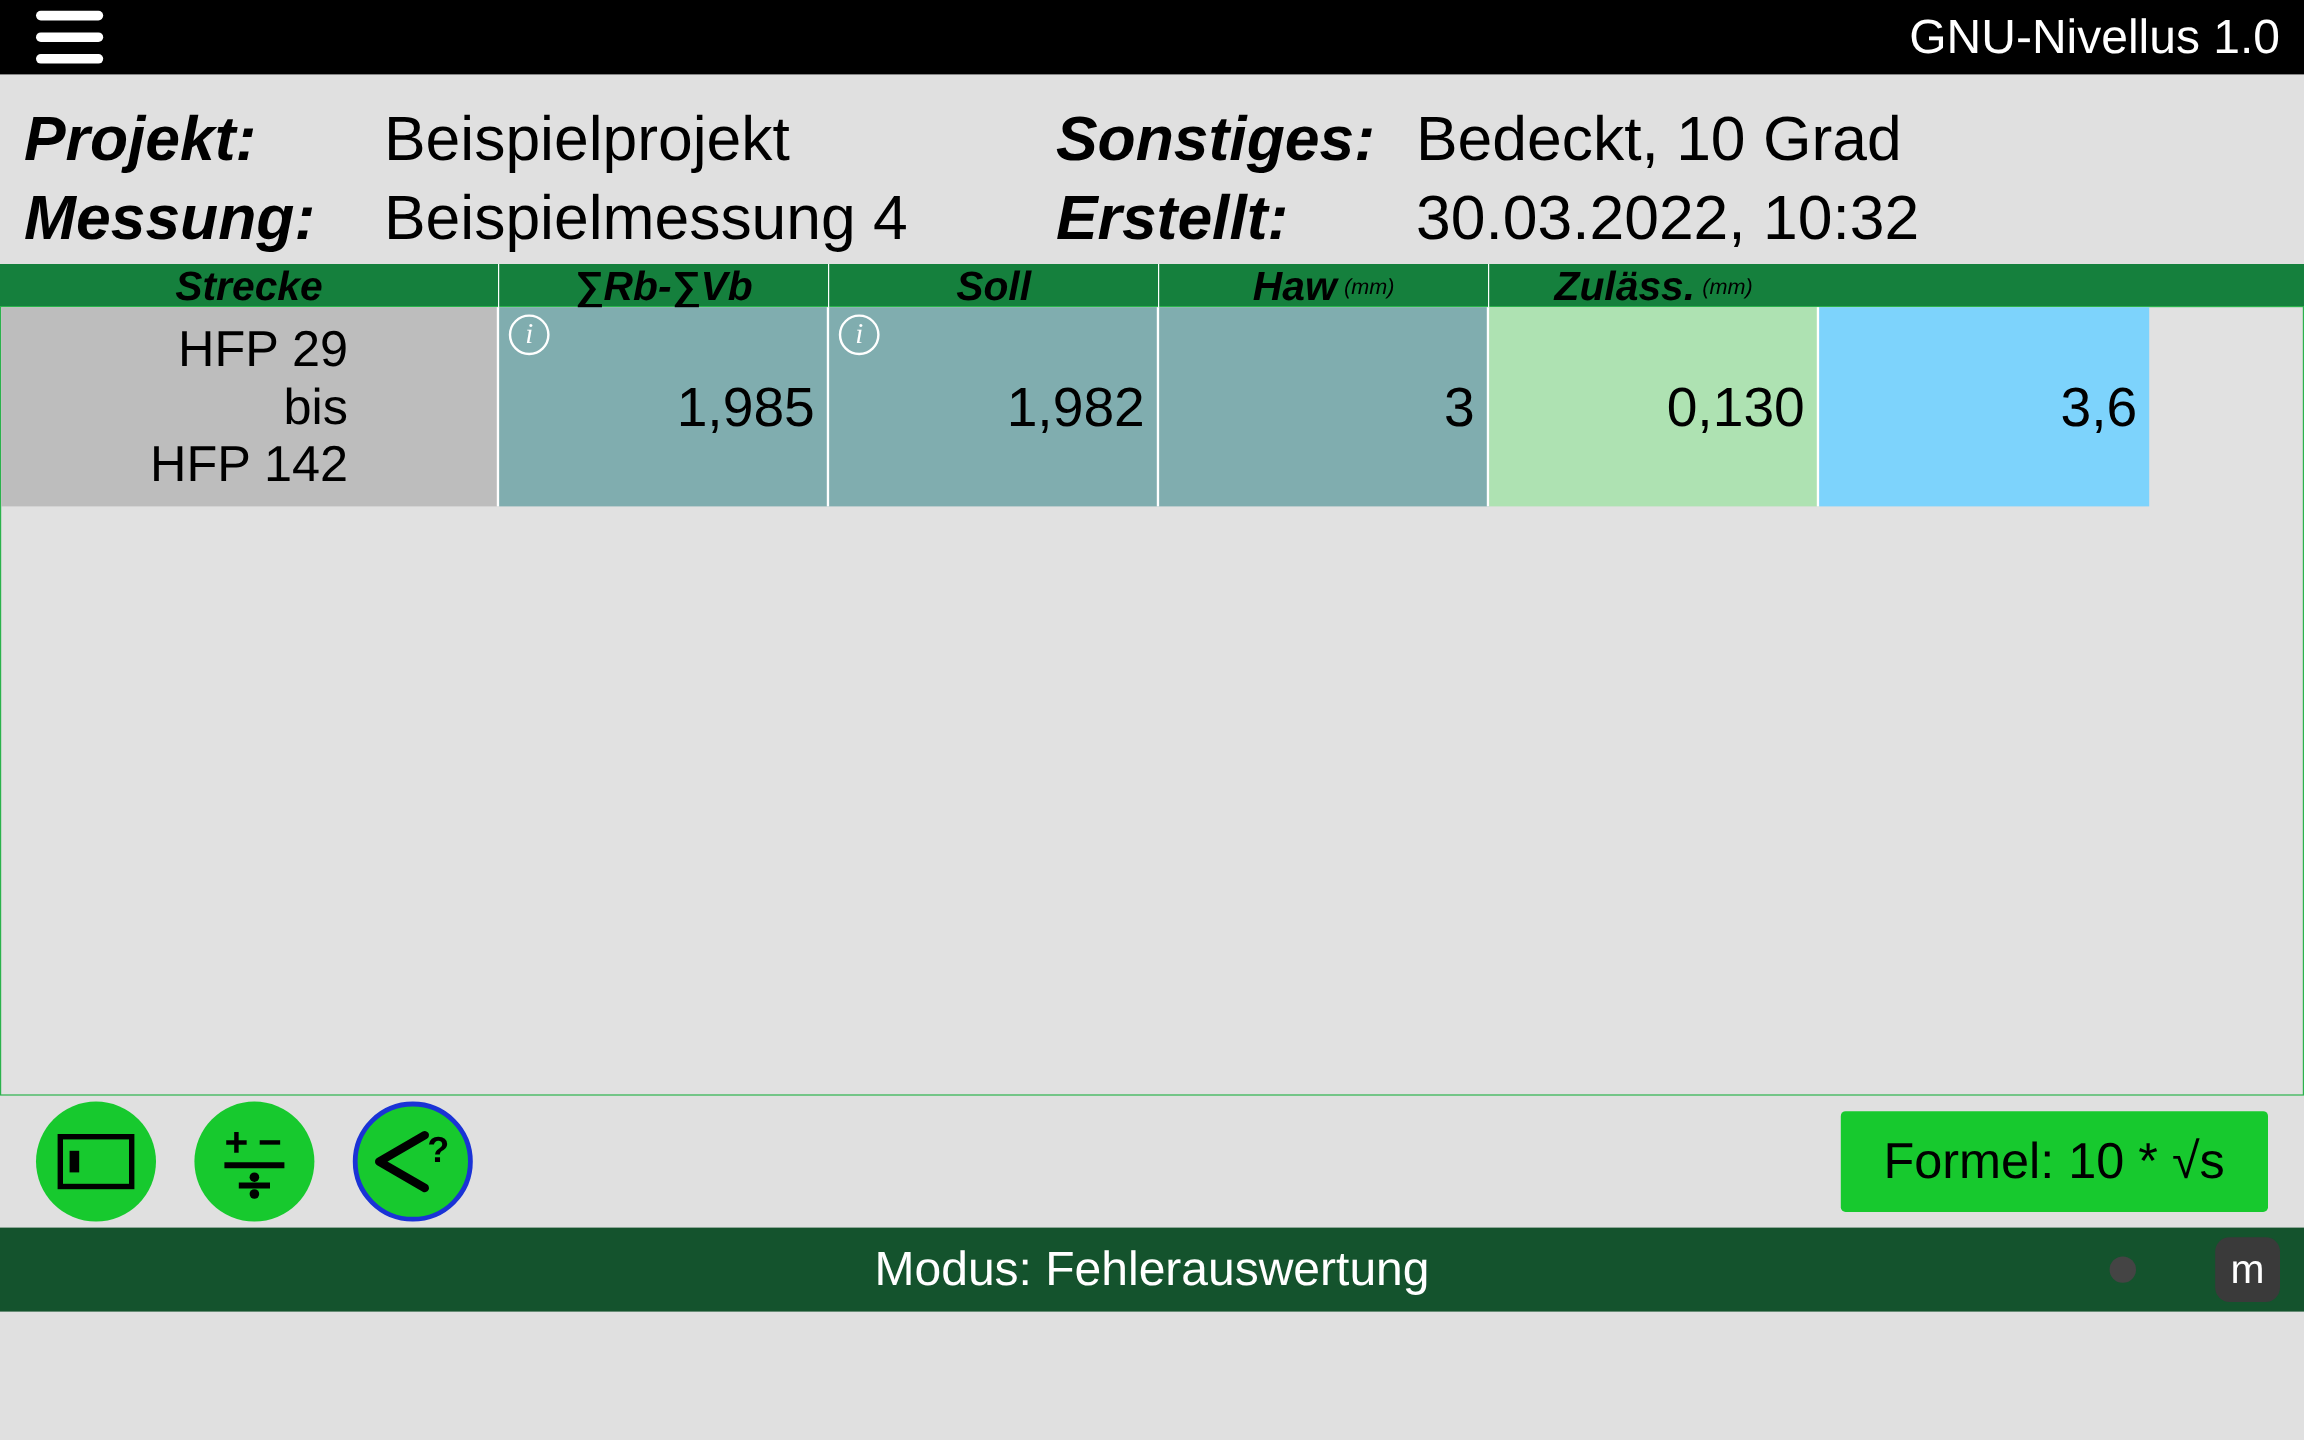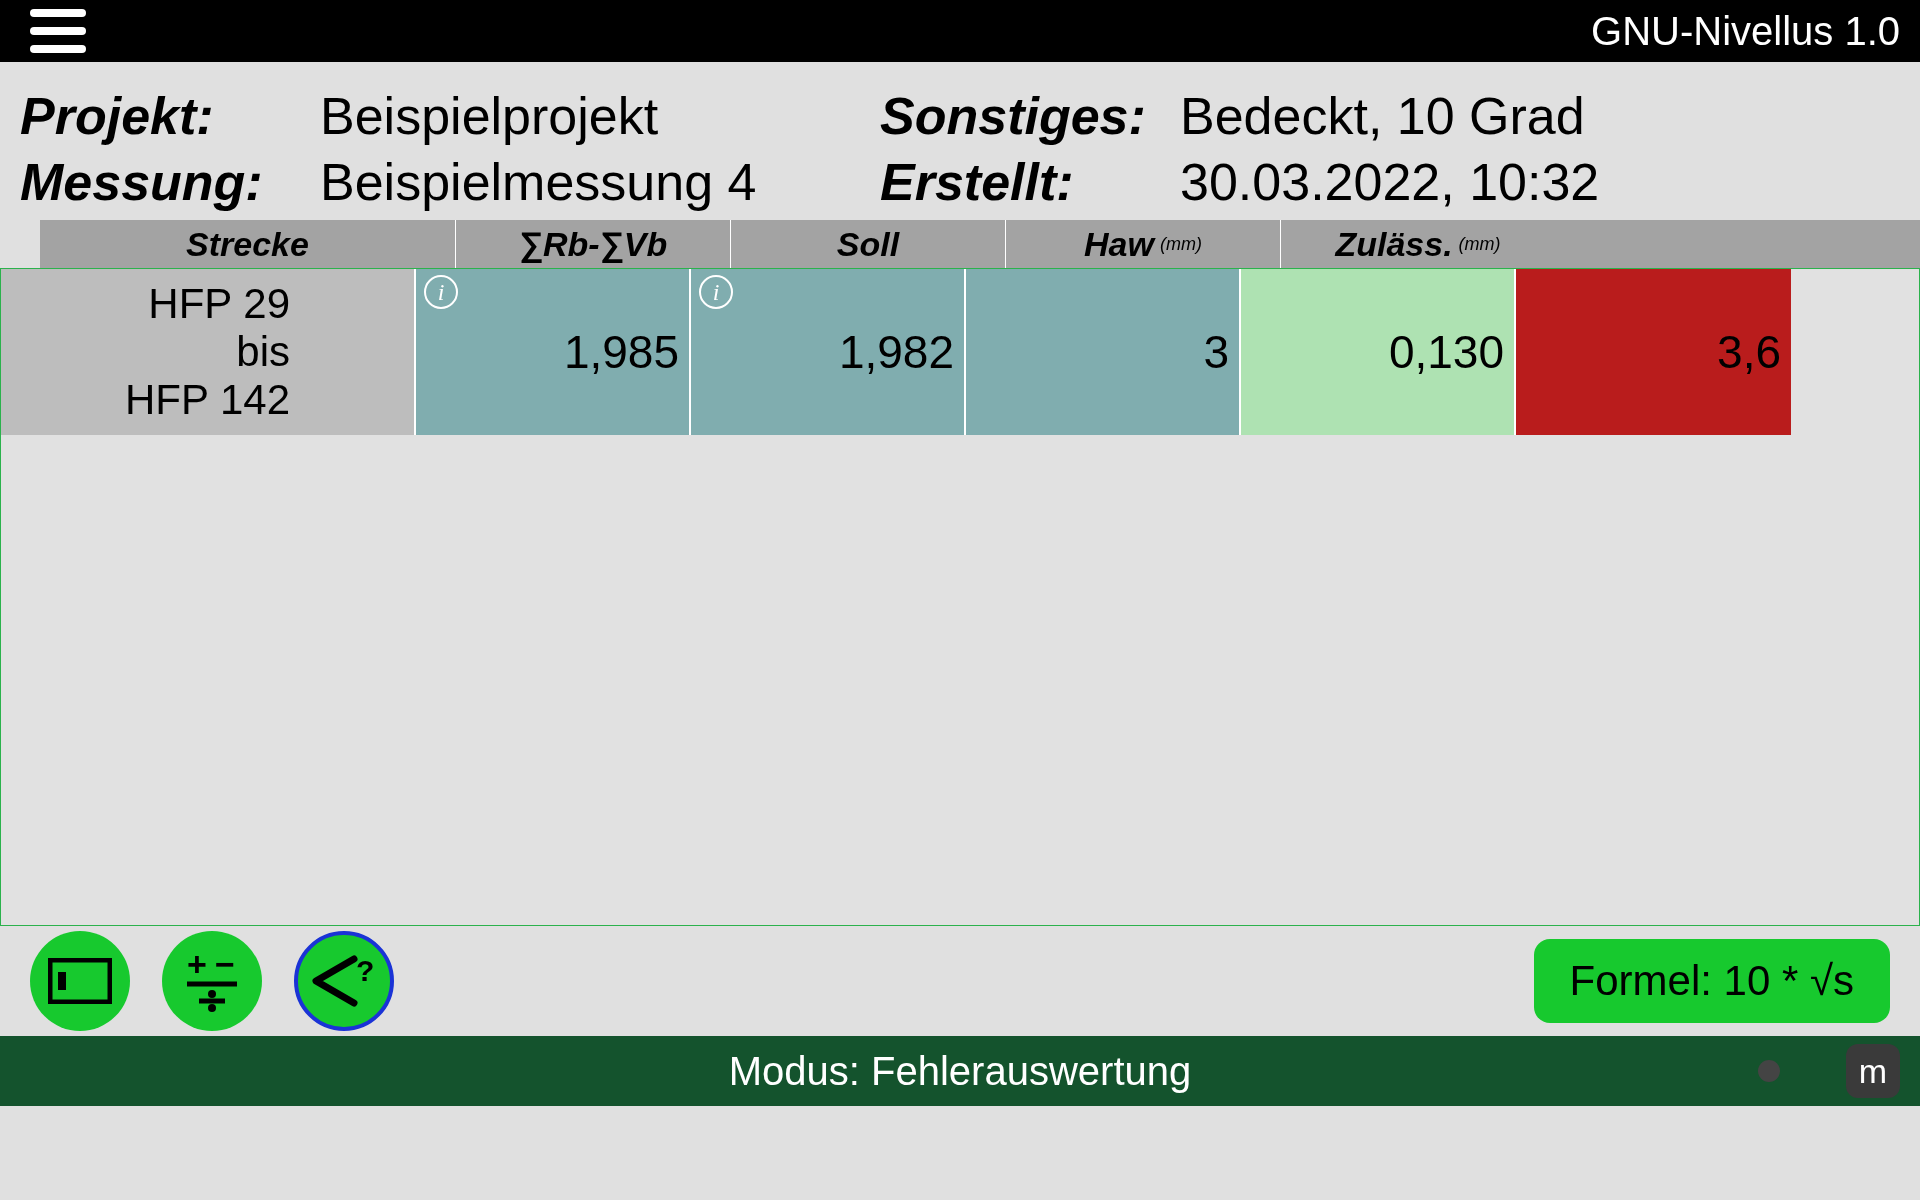--- a/index.html
+++ b/index.html
@@ -10,42 +10,42 @@
   .hamburger { display: flex; flex-direction: column; gap: 10px; cursor: pointer; }
   .hamburger span { display: block; width: 56px; height: 8px; background: #fff; border-radius: 4px; }
   .app-title { font-size: 40px; font-weight: 400; }
   
   
   .meta { padding: 24px 20px 8px 20px; display: grid; grid-template-columns: 300px 560px 300px auto; row-gap: 6px; font-size: 52px; }
   .meta .label { font-style: italic; font-weight: bold; }
   .meta .value { font-weight: 400; }
   
   
-  .thead { display: grid; grid-template-columns: 415px 275px 275px 275px 275px 275px; background:#a3a3a3; height:48px;margin-left:40px; }
+  .thead { display: grid; grid-template-columns: 415px 275px 275px 275px 275px 275px; background:#15803d; height:35px; }
   .thead .cell { display:flex; align-items:center; justify-content:center; font-style:italic; font-weight:bold; font-size:34px; border-left:1px solid #fff; }
   .thead .cell:first-child{ border-left:none; }
   .thead .unit { font-style:italic; font-weight:normal; font-size:18px; margin-left:6px; }
   
   
   .data-area { border:1px solid #2bb24c; height:658px; background:#e1e1e1;  }
   .row { display:grid; grid-template-columns: 415px 275px 275px 275px 275px 275px; height:166px; }
   .row .cell { border-right:2px solid #fff; display:flex; align-items:center; justify-content:flex-end; padding-right:10px; font-size:46px; position:relative; }
   .row .cell:last-child{ border-right:none; }
   .row .strecke { background:#bdbdbd; justify-content:center; text-align:right; line-height:1.15; padding:0; font-size:42px; }
   .row .strecke span{ display:block; }
   .row .teal { background:#80adaf; }
   .row .lightgreen { background:#aee2b2; }
-  .row .green { background:#b91c1c;padding-left:40px; }
+  .row .green { background:#7dd3fc;padding-left:40px; }
   .info-icon { position:absolute; top:6px; left:8px; width:34px; height:34px; border:2px solid #fff; border-radius:50%; display:flex; align-items:center; justify-content:center; font-family:Georgia,serif; font-style:italic; color:#fff; font-size:24px; }
   
   
   .toolbar { height:110px; display:flex; align-items:center; padding:0 30px; gap:32px; }
   .circ-btn { width:100px; height:100px; border-radius:50%; background:#17c92e; border:none; display:flex; align-items:center; justify-content:center; cursor:pointer; position:relative; }
   .circ-btn.bordered { border:4px solid #1a33d6; }
-  .formula-btn { margin-left:auto; background:#17c92e; border:none; border-radius:16px; padding:18px 36px; font-size:42px; cursor:pointer; color:#000; }
+  .formula-btn { margin-left:auto; background:#17c92e; border:none; border-radius:4px; padding:18px 36px; font-size:42px; cursor:pointer; color:#000; }
   
   
   .footer { height:70px; background:#14532d; color:#fff; display:flex; align-items:center; justify-content:center; font-size:40px; position:relative; }
   .footer .dot{ position:absolute; right:140px; width:22px; height:22px; background:#444; border-radius:50%; }
   .footer .m-btn{ position:absolute; right:20px; width:54px; height:54px; background:#3a3a3a; color:#fff; border-radius:12px; display:flex; align-items:center; justify-content:center; font-size:34px; }
   
   
   svg { display:block; }
 </style>
 </head>

